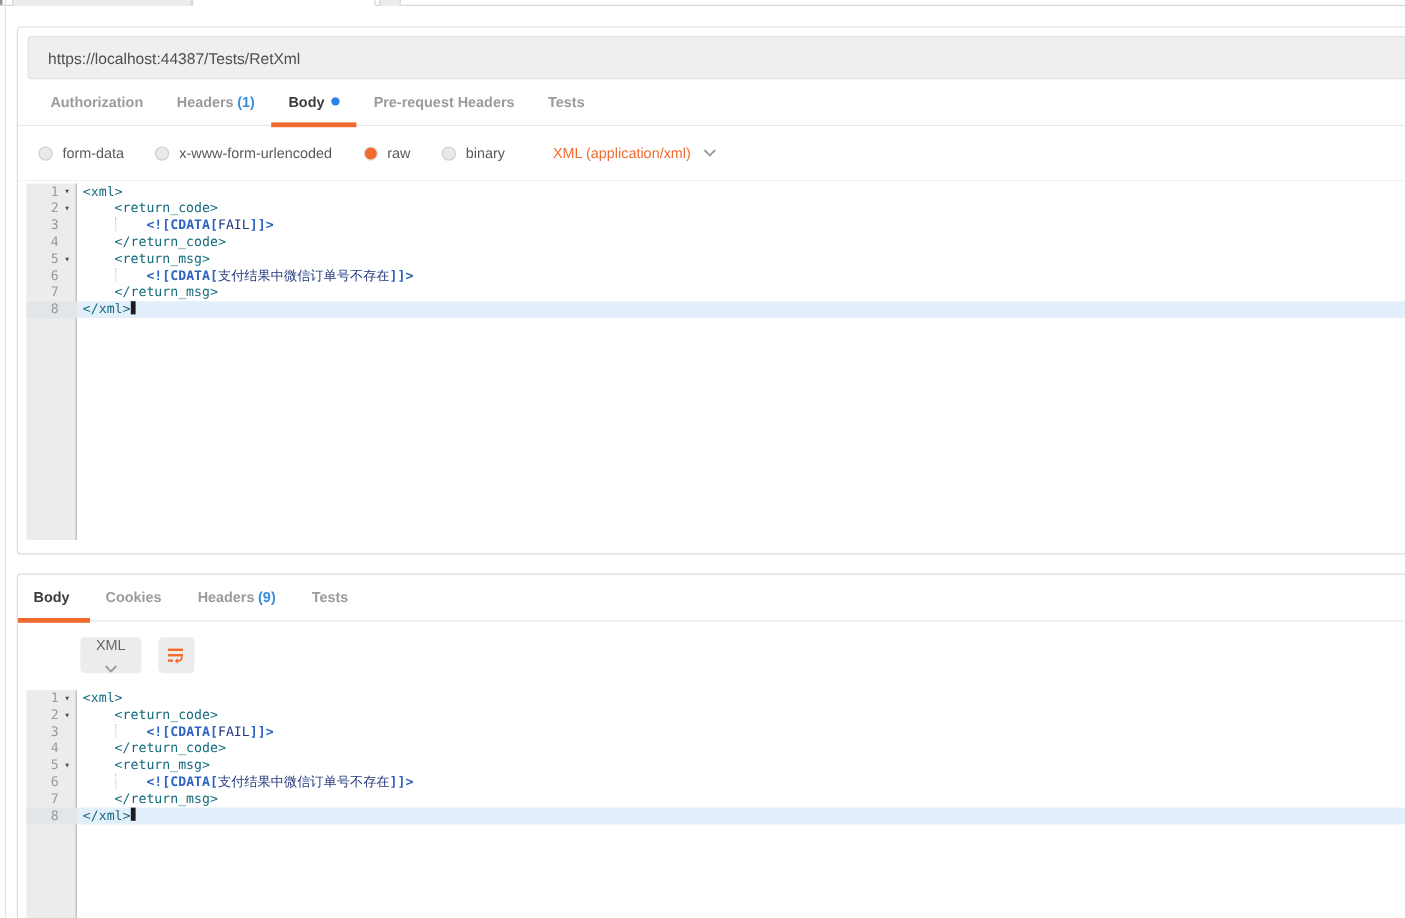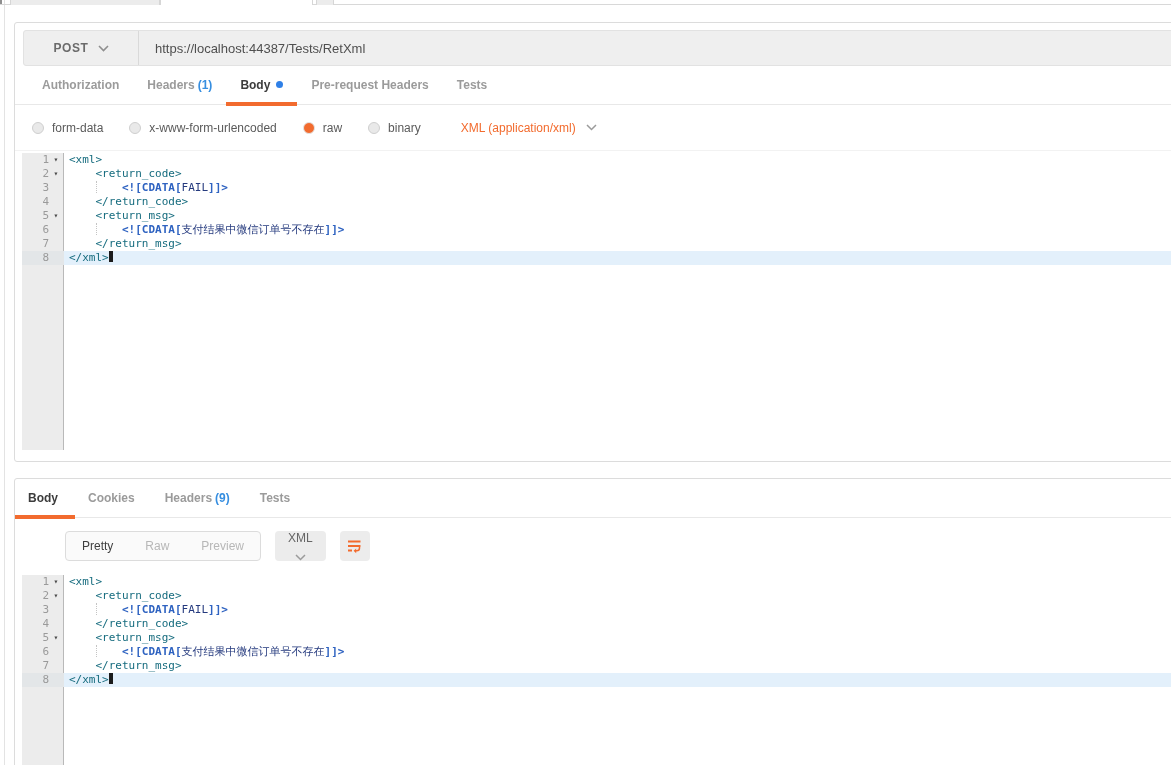--- a/index.html
+++ b/index.html
@@ -100,26 +100,20 @@
 <div class="left-line"></div>
 <div class="tabbar-line"></div>
 <div class="dark-notch"></div>
 <div class="ghost-tab"></div>
 <div class="active-tab"></div>
 <div class="plus-tab"></div>
 
 <div class="panel request-panel">
 
   <div class="url-row">
-    <div class="method-btn">
-      <span>POST</span>
-      <svg class="chev" width="11" height="7" viewBox="0 0 11 7">
-        <path d="M1 1 L5.5 5.5 L10 1" stroke="#8f8f8f" stroke-width="1.6" fill="none"></path>
-      </svg>
-    </div>
     <div class="url-input">
       <span>https://localhost:44387/Tests/RetXml</span>
     </div>
   </div>
 
   <div class="tabs req-tabs">
     <div class="tab">
       <span>Authorization</span>
     </div>
     <div class="tab">
@@ -235,31 +229,20 @@
     </div>
     <div class="tab">
       <span>Headers</span><span class="count">(9)</span>
     </div>
     <div class="tab">
       <span>Tests</span>
     </div>
   </div>
 
   <div class="resp-toolbar">
-    <div class="view-group">
-      <div class="vbtn active">
-        <span>Pretty</span>
-      </div>
-      <div class="vbtn">
-        <span>Raw</span>
-      </div>
-      <div class="vbtn">
-        <span>Preview</span>
-      </div>
-    </div>
     <div class="fmt-btn">
       <span>XML</span>
       <svg class="chev" width="11" height="7" viewBox="0 0 11 7">
         <path d="M1 1 L5.5 5.5 L10 1" stroke="#9b9b9b" stroke-width="1.5" fill="none"></path>
       </svg>
     </div>
     <div class="icon-btn">
       <svg width="16" height="16" viewBox="0 0 16 16">
         <rect x="1" y="2.5" width="12.5" height="2" fill="#f26b2e"></rect>
         <rect x="1" y="7" width="12.5" height="2" fill="#f26b2e"></rect>

